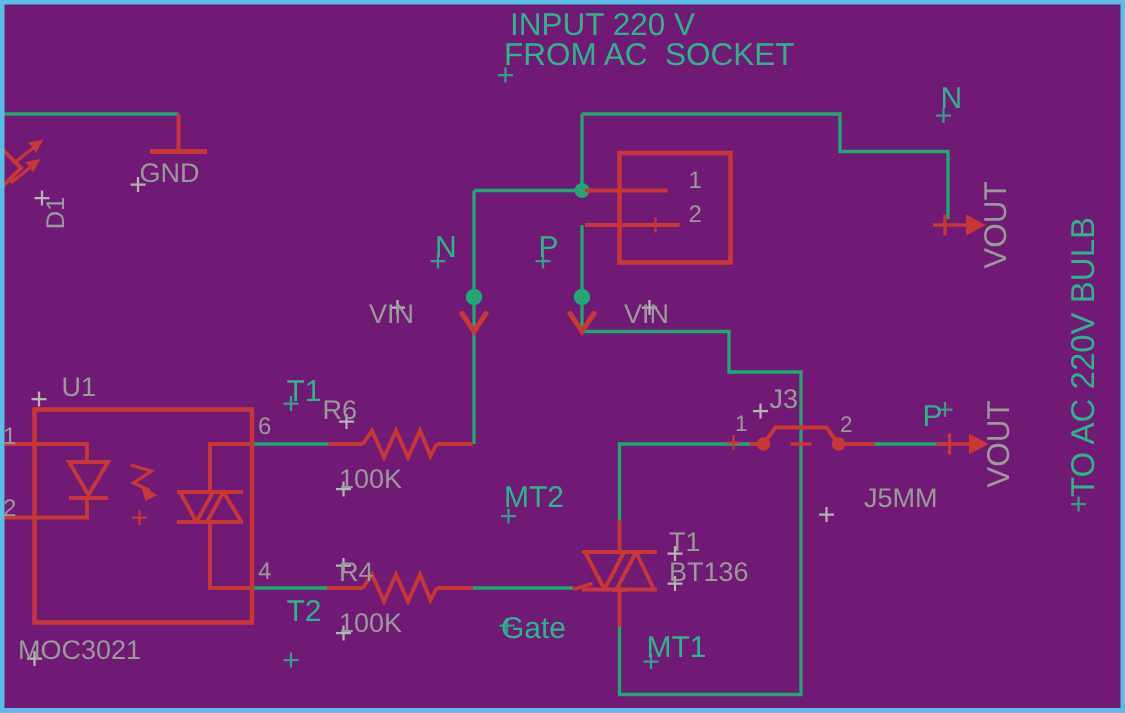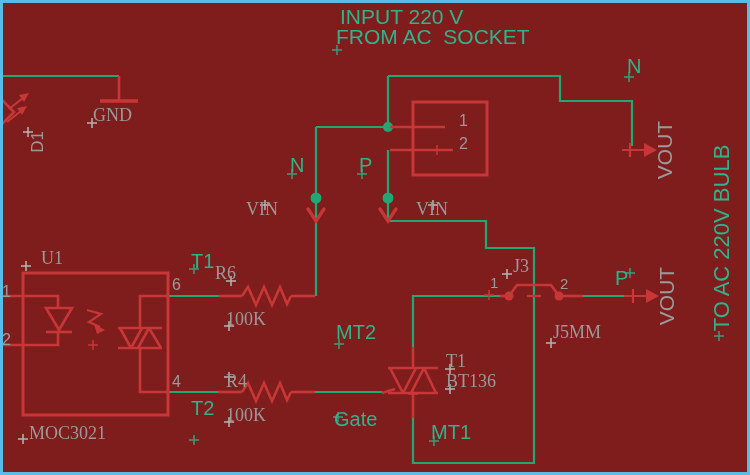--- a/index.html
+++ b/index.html
@@ -1,34 +1,34 @@
 <!DOCTYPE html>
 <html style="--wire-green: #1FA873; --teal-text: #2EB48C; --symbol-red: #C83737; --gray-text: #9A9A9A; --border-blue: #58BEE8; --background: #FFFFFF;"><head>
 <meta charset="utf-8">
 <style>
   html,body{margin:0;padding:0;background:#ffffff;}
   .stage{
-    position:relative;width:750px;height:475px;background:#7f1d1d;
+    position:relative;width:750px;height:475px;background:#701a75;
     font-family:"Liberation Sans", sans-serif;overflow:hidden;
   }
   .frame{position:absolute;inset:0;box-shadow:inset 0 0 0 3px var(--border-blue,#58BEE8);pointer-events:none;}
   svg{position:absolute;left:0;top:0;}
   .w{stroke:var(--wire-green,#1FA873);stroke-width:2.2;fill:none;}
   .r{stroke:var(--symbol-red,#C83737);stroke-width:2.6;fill:none;}
   .rbox{stroke:var(--symbol-red,#C83737);stroke-width:3;fill:none;}
   .rf{fill:var(--symbol-red,#C83737);stroke:none;}
   .gdot{fill:var(--wire-green,#1FA873);stroke:none;}
   .chev{stroke:var(--symbol-red,#C83737);stroke-width:3.4;fill:none;stroke-linecap:round;}
   .crt{stroke:var(--teal-text,#2EB48C);stroke-width:1.5;fill:none;opacity:.85;}
   .crg{stroke:#b5b5b5;stroke-width:1.5;fill:none;}
   .crr{stroke:var(--symbol-red,#C83737);stroke-width:1.5;fill:none;}
   .lbl{position:absolute;line-height:1;white-space:pre;}
   .teal{color:var(--teal-text,#2EB48C);}
   .gray{color:var(--gray-text,#9A9A9A);}
-  .f21{font-size:21px;} .f20{font-size:20px;} .f18{font-size:18px;font-family:Liberation Serif, serif;}
+  .f21{font-size:21px;} .f20{font-size:20px;} .f18{font-size:18px;}
   .f17{font-size:17px;} .f16{font-size:16px;} .f15{font-size:15px;} .f22{font-size:22px;}
   .rot{transform:translate(-50%,-50%) rotate(-90deg);transform-origin:center;}
 </style>
 </head>
 <body>
 
 <div class="stage">
 
   <svg width="750" height="475" viewBox="0 0 750 475">
 
@@ -160,36 +160,36 @@
   <div class="lbl teal f20" style="left:359px;top:155px">P</div>
 
   <div class="lbl gray f16" style="left:459px;top:113px">1</div>
   <div class="lbl gray f16" style="left:459px;top:136px">2</div>
 
   <div class="lbl gray f18" style="left:41px;top:249px">U1</div>
   <div class="lbl gray f16" style="left:2px;top:284px">1</div>
   <div class="lbl gray f16" style="left:2px;top:332px">2</div>
   <div class="lbl gray f16" style="left:172px;top:277px">6</div>
   <div class="lbl gray f16" style="left:172px;top:374px">4</div>
-  <div class="lbl gray f18" style="left:29px;top:424px">MOC3021</div>
+  <div class="lbl gray f18" style="left:12px;top:424px">MOC3021</div>
 
   <div class="lbl teal f20" style="left:191px;top:251px">T1</div>
   <div class="lbl teal f20" style="left:191px;top:398px">T2</div>
 
   <div class="lbl gray f18" style="left:215px;top:264px">R6</div>
   <div class="lbl gray f18" style="left:226px;top:310px">100K</div>
   <div class="lbl gray f18" style="left:226px;top:372px">R4</div>
   <div class="lbl gray f18" style="left:226px;top:406px">100K</div>
 
   <div class="lbl teal f20" style="left:336px;top:322px">MT2</div>
   <div class="lbl teal f20" style="left:334px;top:409px">Gate</div>
   <div class="lbl teal f20" style="left:431px;top:422px">MT1</div>
   <div class="lbl gray f18" style="left:446px;top:352px">T1</div>
   <div class="lbl gray f18" style="left:446px;top:372px">BT136</div>
 
   <div class="lbl gray f18" style="left:513px;top:257px">J3</div>
   <div class="lbl gray f15" style="left:490px;top:275px">1</div>
   <div class="lbl gray f15" style="left:560px;top:276px">2</div>
-  <div class="lbl gray f18" style="left:553px;top:323px">J5MM</div>
+  <div class="lbl gray f18" style="left:576px;top:323px">J5MM</div>
   <div class="lbl teal f20" style="left:615px;top:268px">P</div>
 
   <div class="frame"></div>
 </div>
 
 </body></html>

